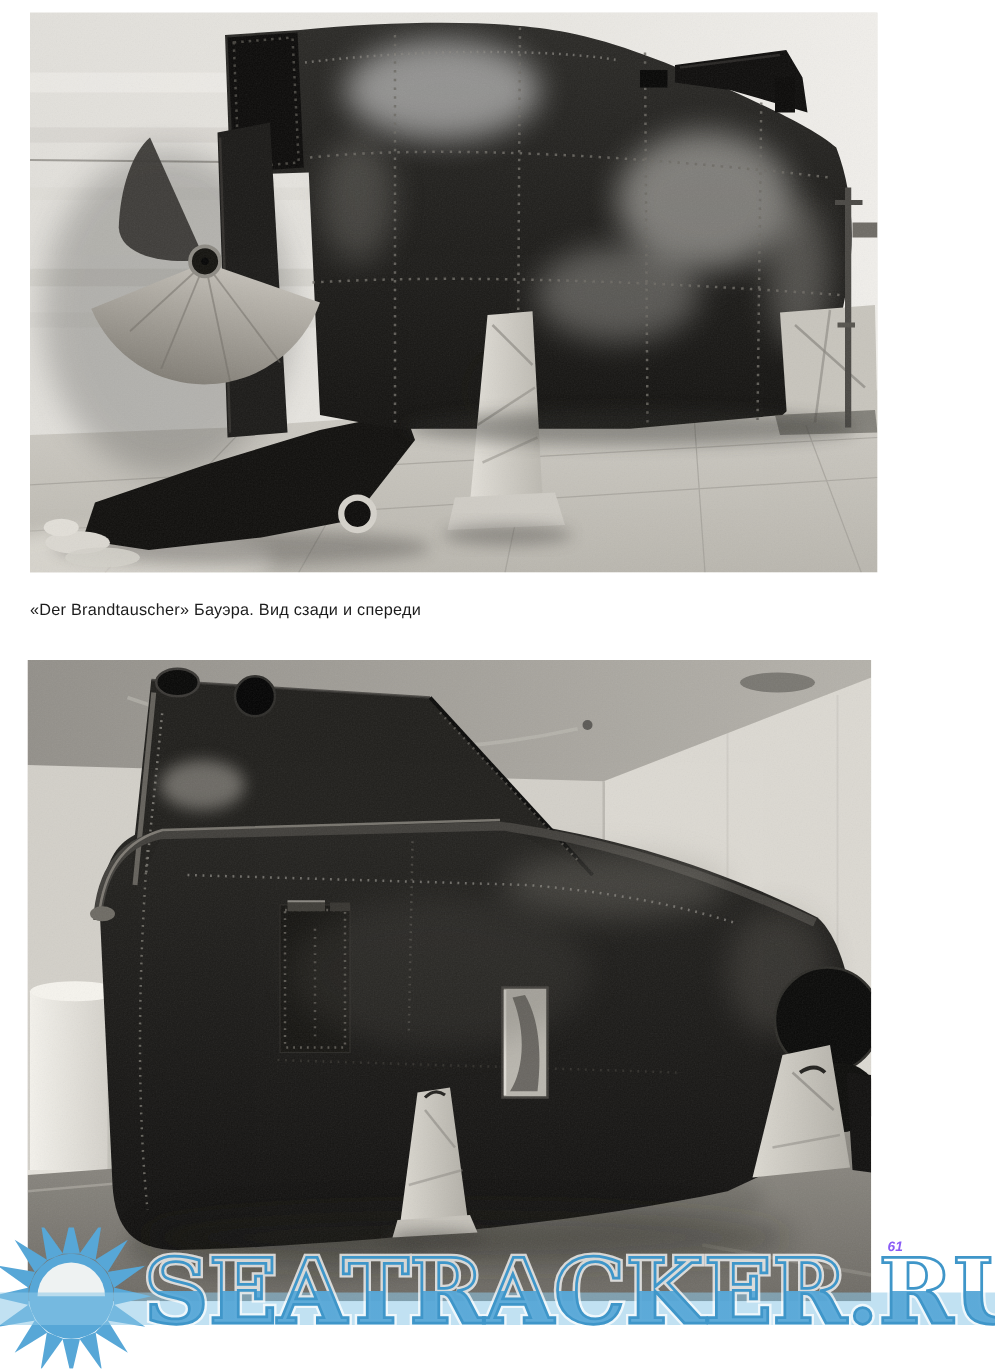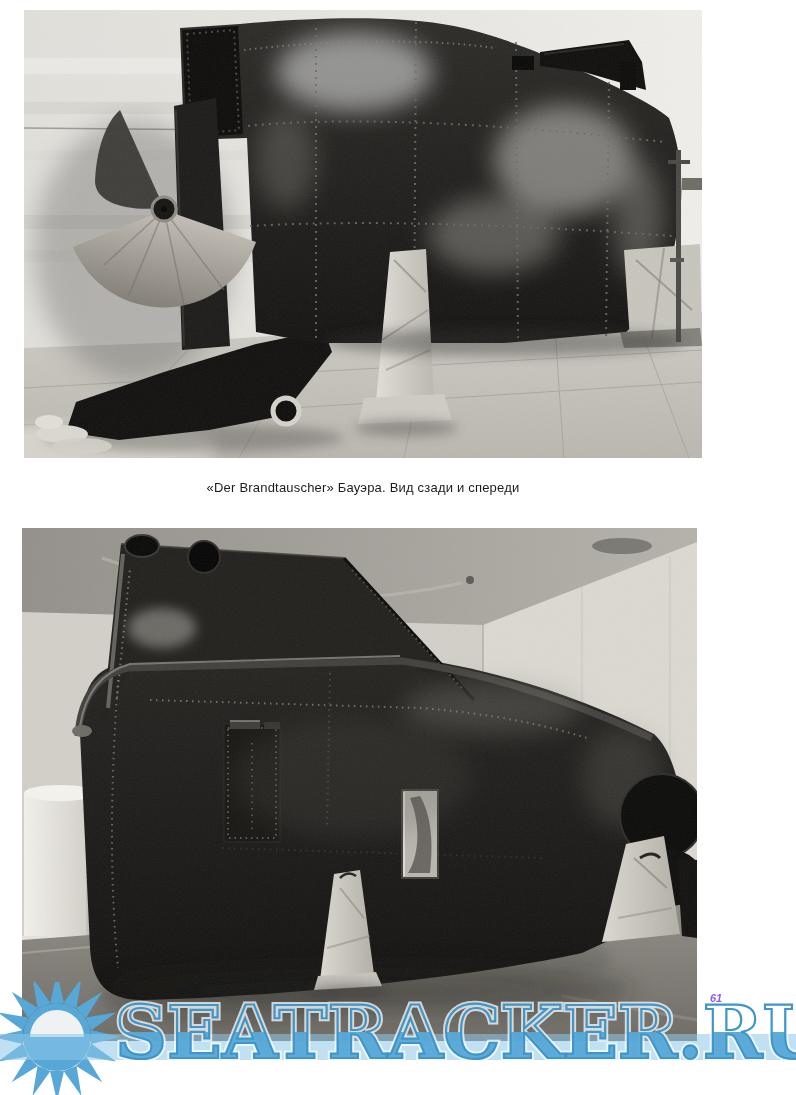--- a/index.html
+++ b/index.html
@@ -2,21 +2,21 @@
 <html><head>
 <meta charset="utf-8">
 <style>
   html,body{margin:0;padding:0;background:#ffffff;}
   .page{position:relative;width:796px;height:1095px;background:#ffffff;overflow:hidden;
         font-family:"Liberation Sans",sans-serif;}
   .photo{position:absolute;overflow:hidden;background:#e8e6e1;}
   .photo svg{display:block;}
   .photo-top{left:24px;top:10px;width:678px;height:448px;}
   .photo-bottom{left:22px;top:528px;width:675px;height:513px;}
-  .caption{position:absolute;left:24px;top:480px;width:678px;text-align:center;
+  .caption{position:absolute;left:24px;top:480px;width:678px;
            font-size:13px;color:#1c1c1c;letter-spacing:.2px;}
   .watermark{position:absolute;left:0;top:982px;width:796px;height:113px;pointer-events:none;}
   .page-number{position:absolute;left:710px;top:992px;font-size:11px;font-weight:bold;
                color:#8b5cf6;font-style:italic;}
 </style>
 </head>
 <body>
 
 <div class="page">
 

